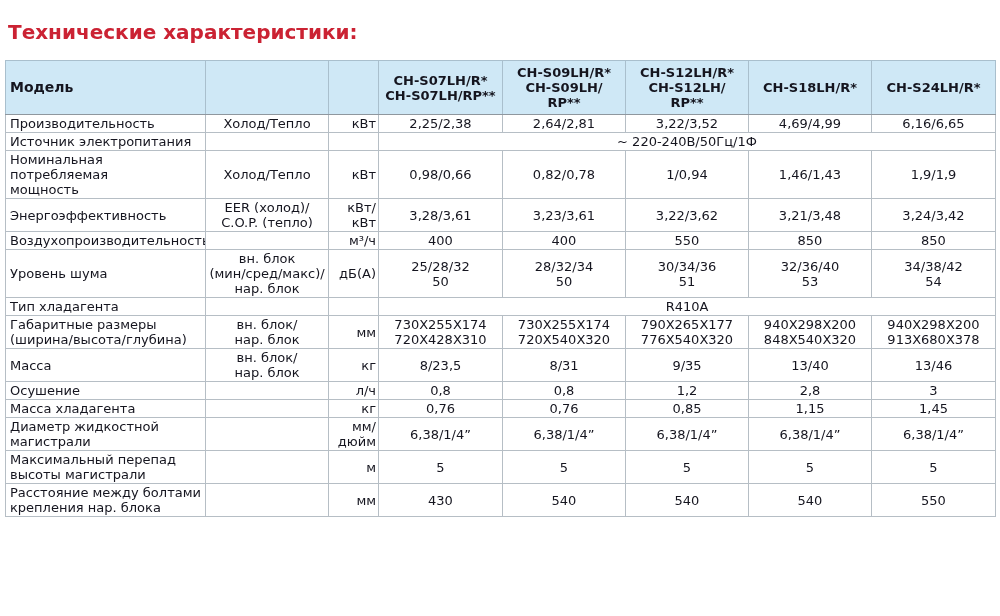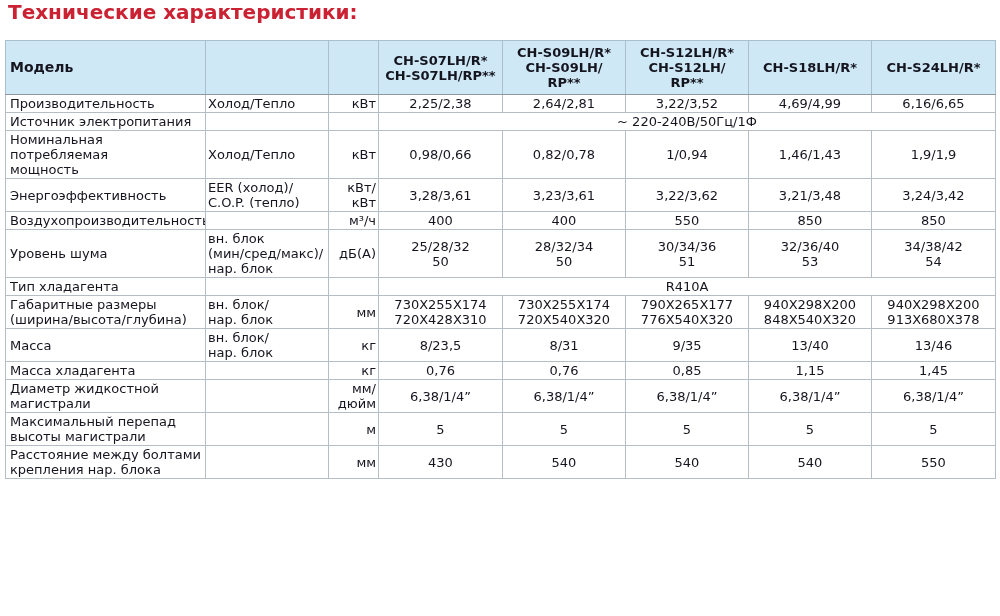--- a/index.html
+++ b/index.html
@@ -16,21 +16,21 @@
     width: 1000px;
     height: 616px;
     position: relative;
   }
   .title {
     color: #cb2233;
     font-weight: bold;
     font-size: 20px;
     line-height: 22px;
     margin: 0;
-    padding: 1px 0 0 8px;
+    padding: 21px 0 0 8px;
     letter-spacing: 0px;
   }
   table.spec {
     border-collapse: collapse;
     table-layout: fixed;
     width: 990px;
     margin: 17px 0 0 5px;
     border: 1px solid #9fb0bb;
   }
   .spec th, .spec td {
@@ -43,21 +43,21 @@
     overflow: hidden;
   }
   .spec thead th {
     background: #cfe8f6;
     border-color: #a9bfcd;
     border-bottom-color: #8f979e;
     height: 51px;
     font-weight: bold;
   }
   .c-name { text-align: left; padding-left: 4px !important; }
-  .c-sub  { text-align: left; }
+  .c-sub  { text-align: center; }
   .c-unit { text-align: right; }
   .c-val  { text-align: center; }
   thead .c-name { font-size: 14px; }
 </style>
 </head>
 <body>
 
 <div class="page">
   <h1 class="title">Технические характеристики:</h1>
 
@@ -184,20 +184,30 @@
           <td class="c-sub">вн. блок/
 нар. блок</td>
           <td class="c-unit">кг</td>
           <td class="c-val">8/23,5</td>
           <td class="c-val">8/31</td>
           <td class="c-val">9/35</td>
           <td class="c-val">13/40</td>
           <td class="c-val">13/46</td>
         </tr>
         <tr>
+          <td class="c-name">Осушение</td>
+          <td class="c-sub"></td>
+          <td class="c-unit">л/ч</td>
+          <td class="c-val">0,8</td>
+          <td class="c-val">0,8</td>
+          <td class="c-val">1,2</td>
+          <td class="c-val">2,8</td>
+          <td class="c-val">3</td>
+        </tr>
+        <tr>
           <td class="c-name">Масса хладагента</td>
           <td class="c-sub"></td>
           <td class="c-unit">кг</td>
           <td class="c-val">0,76</td>
           <td class="c-val">0,76</td>
           <td class="c-val">0,85</td>
           <td class="c-val">1,15</td>
           <td class="c-val">1,45</td>
         </tr>
         <tr>

